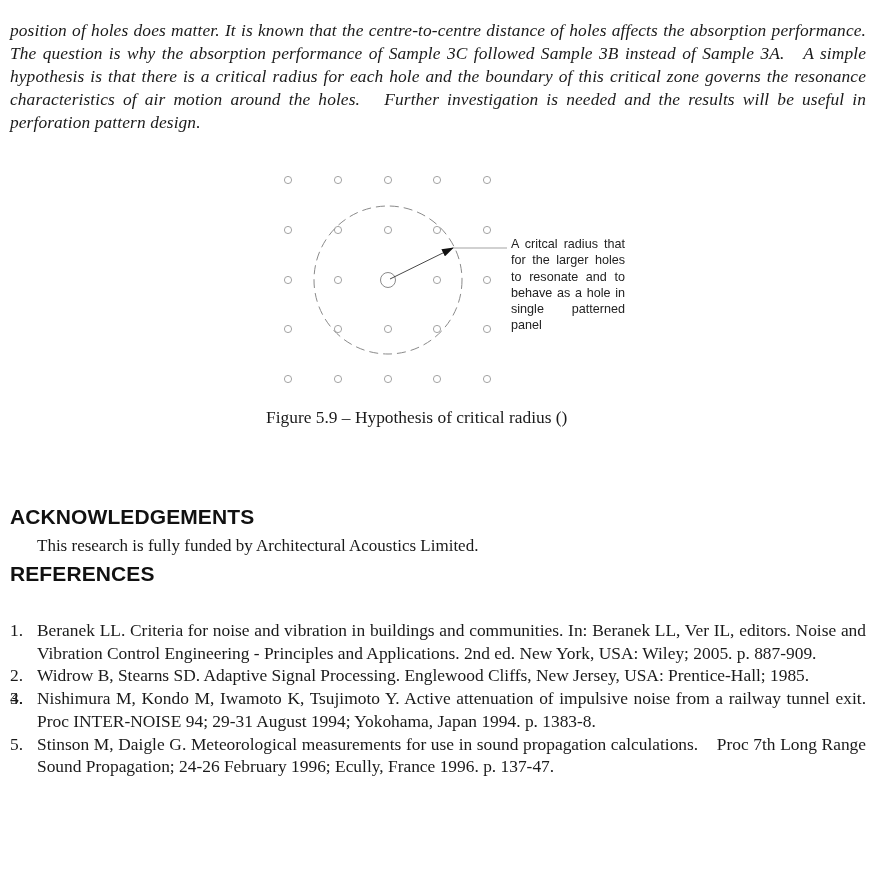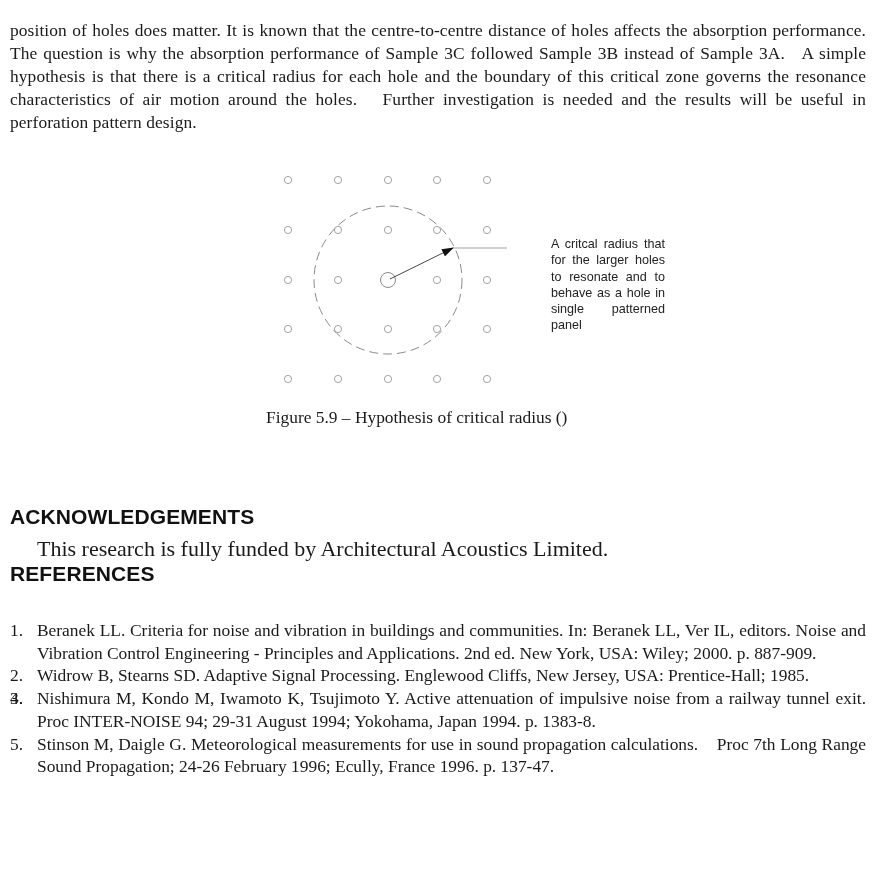--- a/index.html
+++ b/index.html
@@ -3,29 +3,30 @@
 <meta charset="utf-8">
 <style>
   html, body { margin: 0; padding: 0; background: #ffffff; }
   body { width: 877px; height: 881px; position: relative; overflow: hidden; color: #1a1a1a; }
   .serif { font-family: "Liberation Serif", "DejaVu Serif", serif; }
   .sans { font-family: "Liberation Sans", "DejaVu Sans", sans-serif; }
   .para {
     position: absolute; left: 10px; top: 19px; width: 856px;
     font-size: 17.4px; line-height: 23px; text-align: justify; text-align-last: left;
     letter-spacing: 0.1px;
+    font-style: italic;
   }
   .figure { position: absolute; left: 0; top: 0; }
   .annot {
     position: absolute; left: 511px; top: 236px; width: 114px;
-    font-size: 12.6px; line-height: 16.3px; text-align: justify; text-align-last: left; color: #222; margin-left: 40px;
+    font-size: 12.6px; line-height: 16.3px; text-align: justify; text-align-last: left; color: #222;
   }
   .caption { position: absolute; left: 266px; top: 407px; font-size: 17.4px; }
   .h { position: absolute; left: 10px; font-size: 21px; font-weight: bold; letter-spacing: 0.1px; color: #111; }
-  .ack { position: absolute; left: 37px; top: 536px; font-size: 22px; }
+  .ack { position: absolute; left: 37px; top: 536px; font-size: 17px; }
   .refs { position: absolute; left: 10px; top: 619px; width: 856px; margin: 0; padding: 0; list-style: none; }
   .ref { position: relative; font-size: 17.4px; line-height: 22.7px; padding-left: 27px; text-align: justify; text-align-last: left; }
   .ref .num { position: absolute; left: 0; top: 0; }
 </style>
 </head>
 <body>
 
 <p class="para serif" style="margin:0; white-space: pre-wrap;">position of holes does matter. It is known that the centre-to-centre distance of holes affects the absorption performance. The question is why the absorption performance of Sample 3C followed Sample 3B instead of Sample 3A.   A simple hypothesis is that there is a critical radius for each hole and the boundary of this critical zone governs the resonance characteristics of air motion around the holes.   Further investigation is needed and the results will be useful in perforation pattern design.</p>
 
 <svg class="figure" width="877" height="881" xmlns="http://www.w3.org/2000/svg">
@@ -67,18 +68,18 @@
 </svg>
 
 <div class="annot sans">A critcal radius that for the larger holes to resonate and to behave as a hole in single patterned panel</div>
 <div class="caption serif">Figure 5.9 – Hypothesis of critical radius ()</div>
 
 <div class="h sans" style="top:505px;">ACKNOWLEDGEMENTS</div>
 <div class="ack serif">This research is fully funded by Architectural Acoustics Limited.</div>
 
 <div class="h sans" style="top:562px;">REFERENCES</div>
 <ul class="refs serif">
-  <li class="ref"><span class="num">1.</span><span style="white-space:pre-wrap;">Beranek LL. Criteria for noise and vibration in buildings and communities. In: Beranek LL, Ver IL, editors. Noise and Vibration Control Engineering - Principles and Applications. 2nd ed. New York, USA: Wiley; 2000. p. 887-909.</span></li>
+  <li class="ref"><span class="num">1.</span><span style="white-space:pre-wrap;">Beranek LL. Criteria for noise and vibration in buildings and communities. In: Beranek LL, Ver IL, editors. Noise and Vibration Control Engineering - Principles and Applications. 2nd ed. New York, USA: Wiley; 2005. p. 887-909.</span></li>
   <li class="ref"><span class="num">2.</span><span style="white-space:pre-wrap;">Widrow B, Stearns SD. Adaptive Signal Processing. Englewood Cliffs, New Jersey, USA: Prentice-Hall; 1985.</span></li>
   <li class="ref"><span class="num">3.</span></li>
   <li class="ref"><span class="num">4.</span><span style="white-space:pre-wrap;">Nishimura M, Kondo M, Iwamoto K, Tsujimoto Y. Active attenuation of impulsive noise from a railway tunnel exit.    Proc INTER-NOISE 94; 29-31 August 1994; Yokohama, Japan 1994. p. 1383-8.</span></li>
   <li class="ref"><span class="num">5.</span><span style="white-space:pre-wrap;">Stinson M, Daigle G. Meteorological measurements for use in sound propagation calculations.    Proc 7th Long Range Sound Propagation; 24-26 February 1996; Ecully, France 1996. p. 137-47.</span></li>
 </ul>
 
 </body></html>

